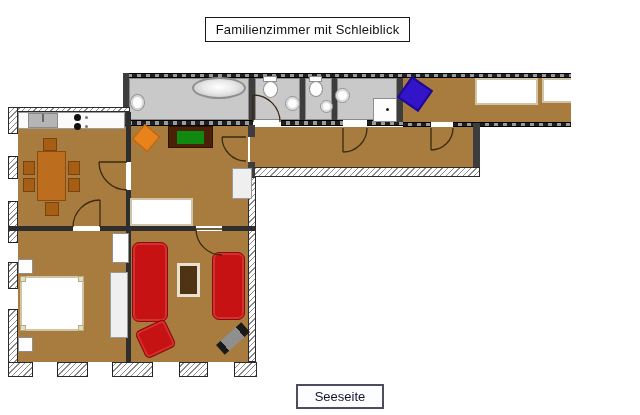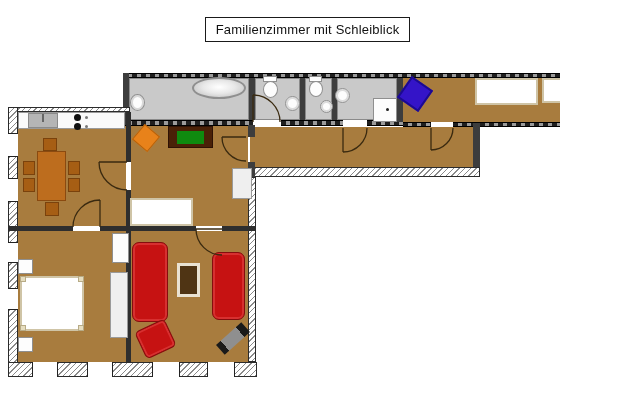--- a/index.html
+++ b/index.html
@@ -1,17 +1,17 @@
 <!DOCTYPE html>
 <html><head>
 <meta charset="utf-8">
 <style>
   html,body{margin:0;padding:0;background:#fff;}
   .stage{position:relative;width:560px;height:415px;background:#fff;overflow:hidden;
-         font-family:"Liberation Sans",sans-serif;}
+         font-family:"Liberation Sans",sans-serif;padding-left:11px;}
   .abs{position:absolute;}
   
   .floor-brown{background:#a87c3e;}
   .floor-gray{background:#c9c9c9;border:1px solid #8a8a8a;box-sizing:border-box;}
   
   .hatch{background:repeating-linear-gradient(135deg,#ffffff 0 3px,#8a8a8a 3px 4px);
          border:1px solid #2b2b2b;box-sizing:border-box;}
   .cwall{background:repeating-linear-gradient(90deg,#1f1f1f 0 5px,#9b9b9b 5px 9px);
          border-top:1px solid #000;border-bottom:1px solid #000;box-sizing:border-box;}
   .dwall{background:#3d3d3d;}
@@ -154,14 +154,15 @@
       <path d="M253,95 L253,122 M253,95 A27,27 0 0 1 280,122"></path>
       <path d="M343,128 L343,152 M343,152 A24,24 0 0 0 367,128"></path>
       <path d="M431,128 L431,150 M431,150 A22,22 0 0 0 453,128"></path>
       <path d="M99,162 L127,162 M99,162 A28,28 0 0 0 127,190"></path>
       <path d="M100,200 L100,227 M73,227 A27,27 0 0 1 100,200"></path>
       <path d="M222,137 L246,137 M222,137 A24,24 0 0 0 246,161"></path>
       <path d="M196,229 L222,229 M196,229 A26,26 0 0 0 222,255"></path>
     </g>
   </svg>
 
+  <div class="abs footer-box" style="left:296px;top:384px;width:84px;height:21px;">Seeseite</div>
 
 </div>
 
 </body></html>

